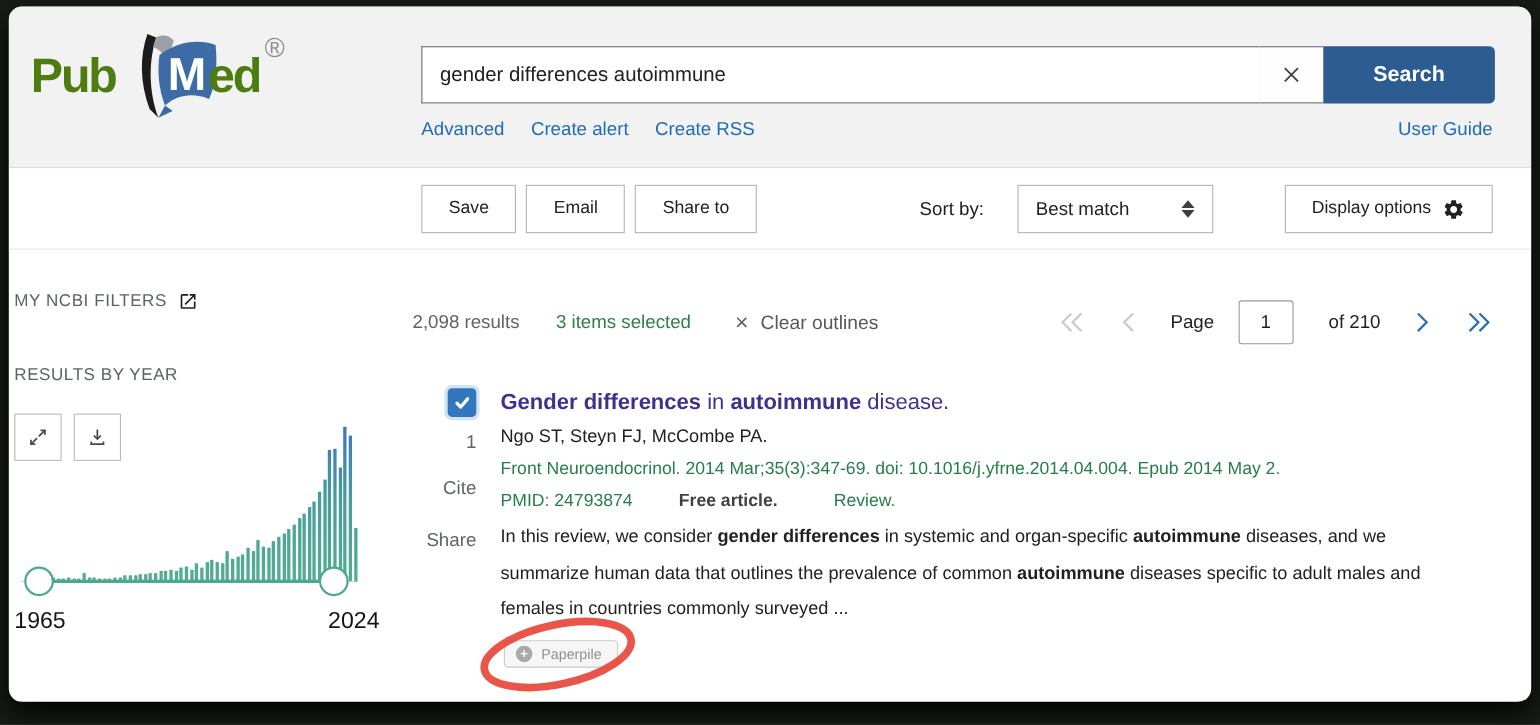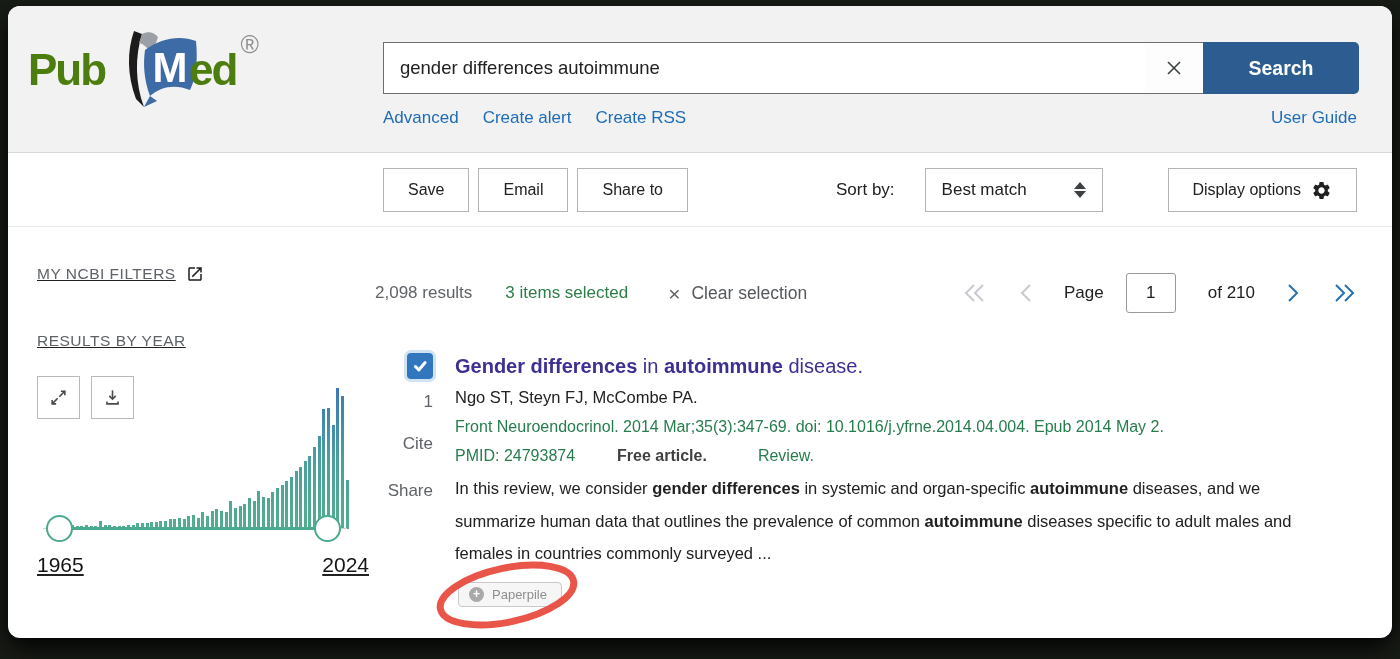--- a/index.html
+++ b/index.html
@@ -47,21 +47,21 @@
   .sort-label { font-size:17px; color:#212121; }
   .sort-select { width:178px; height:44px; border:1px solid #b4b4b4; display:flex; align-items:center;
     padding:0 16px; font-size:17px; cursor:pointer; justify-content:space-between; background:#fff; }
   .sorter { display:flex; flex-direction:column; gap:2px; }
   .sorter .up { width:0; height:0; border-left:6px solid transparent; border-right:6px solid transparent; border-bottom:7px solid #3c4043; }
   .sorter .dn { width:0; height:0; border-left:6px solid transparent; border-right:6px solid transparent; border-top:7px solid #3c4043; }
   .display-btn { position:absolute; right:35px; top:15px; }
 
   
   .content { display:flex; }
-  .sidebar { width:347px; flex:none; padding:38px 0 0 29px;text-decoration:underline; }
+  .sidebar { width:347px; flex:none; padding:38px 0 0 5px; }
   .main { flex:1; padding:0 35px 0 20px; }
 
   
   .side-title { font-size:15.5px; color:#5d6267; letter-spacing:.5px; display:flex; align-items:center; gap:10px; }
   .filters-title { margin-bottom:49px; }
   .rby-title { margin-bottom:26px; }
   .chart { position:relative; width:322px; height:168px; }
   .chart-btns { position:absolute; top:0; left:0; display:flex; gap:11px; z-index:2; }
   .chart-btn { width:43px; height:43px; background:#fff; border:1px solid #b9b9b9; display:flex; align-items:center; justify-content:center; cursor:pointer; }
   .bars { position:absolute; left:34px; bottom:15px; width:278px; height:141px; display:flex; align-items:flex-end; justify-content:space-between; }
@@ -281,21 +281,21 @@
         <span>2024</span>
       </div>
     </div>
 
     <div class="main">
       <div class="results-bar">
         <span class="results-count">2,098 results</span>
         <span class="items-selected">3 items selected</span>
         <span class="clear-sel">
           <span class="clear-x">×</span>
-          <span class="clear-txt">Clear selection</span>
+          <span class="clear-txt">Clear outlines</span>
         </span>
 
         <div class="pager">
           <span class="chev">
             <svg width="26" height="22" viewBox="0 0 26 22" fill="none" stroke="#c7cbd0" stroke-width="2">
               <path d="M12 3l-8 8 8 8"></path>
                 <path d="M21 3l-8 8 8 8"></path>
             </svg>
           </span>
           <span class="chev pg">

